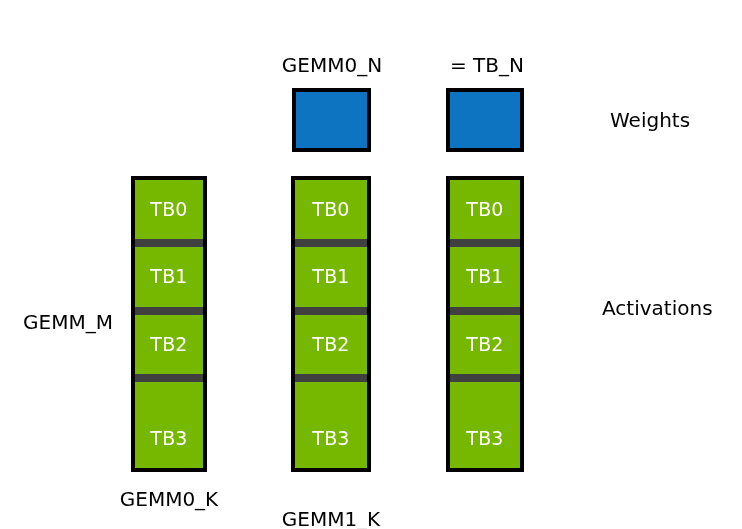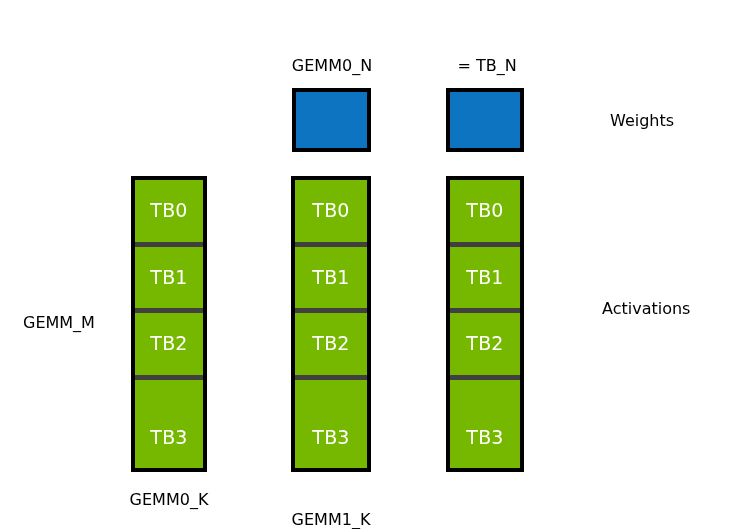--- a/index.html
+++ b/index.html
@@ -16,21 +16,21 @@
     position: relative;
     width: 742px;
     height: 529px;
     background: #ffffff;
     overflow: hidden;
   }
 
   
   .label {
     position: absolute;
-    font-size: 16px;
+    font-size: 20px;
     line-height: 23px;
     color: #000000;
     white-space: pre;
     text-align: center;
   }
   .label.left-align { text-align: left; }
 
   
   .weight-box {
     position: absolute;
@@ -49,21 +49,21 @@
     background: #76b800;
   }
   .act-cell {
     flex: 1 1 0;
     position: relative;
     background: #76b800;
     box-sizing: border-box;
     display: flex;
     align-items: center;
     justify-content: center;
-    border-bottom: 5px solid #404040;
+    border-bottom: 8px solid #404040;
   }
   .act-cell:last-child {
     border-bottom: none;
     margin-top: 27px;
   }
   .act-cell-label {
     color: #ffffff;
     font-size: 19px;
     line-height: 19px;
     letter-spacing: 0.2px;

